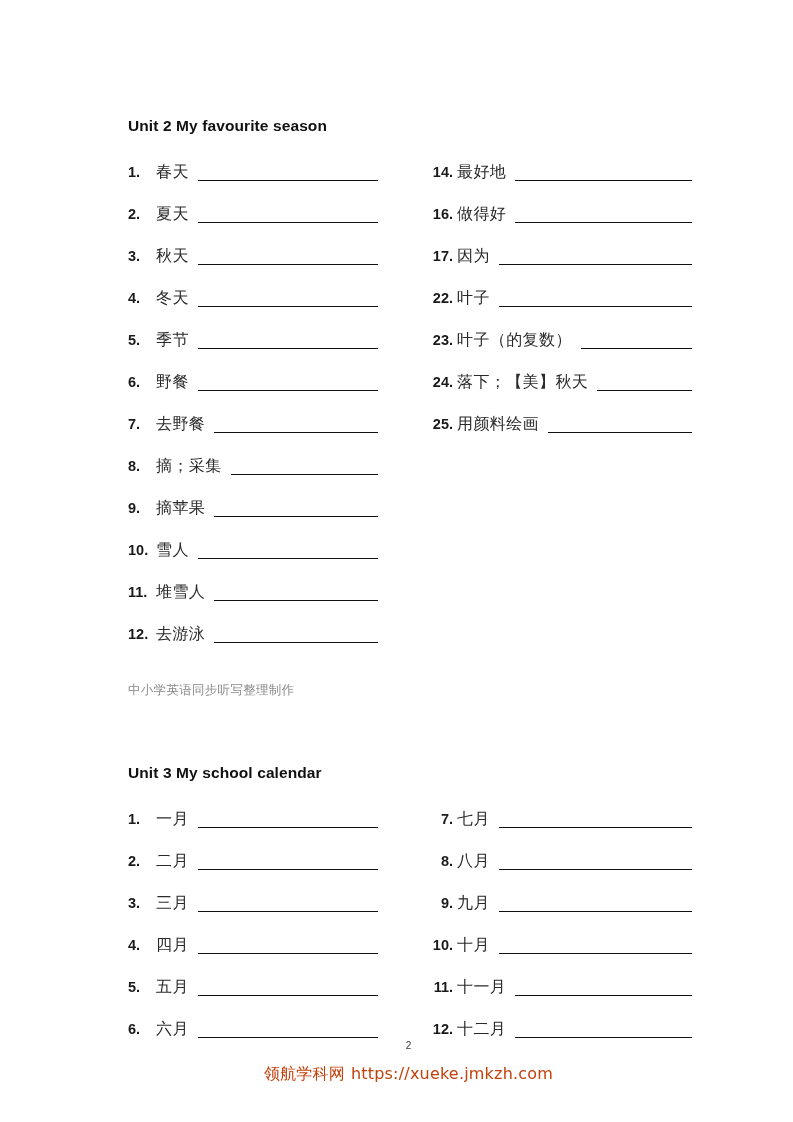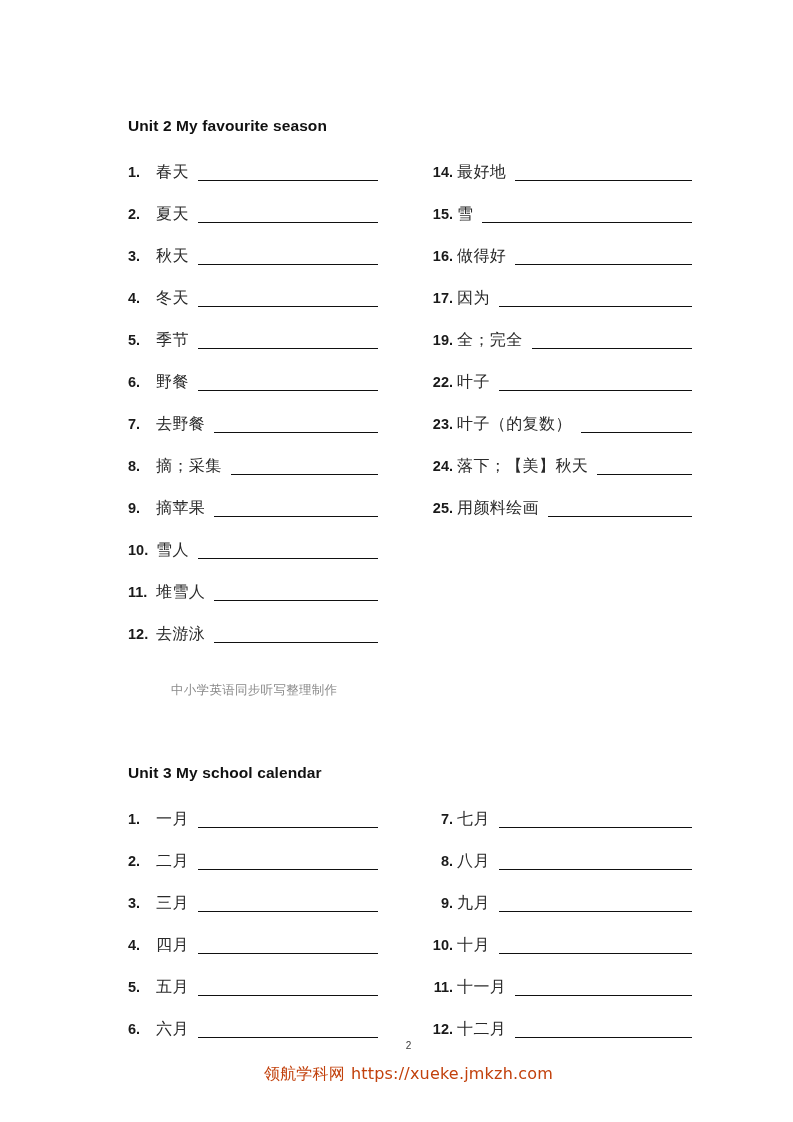--- a/index.html
+++ b/index.html
@@ -96,21 +96,20 @@
   
   .inline-watermark {
     position: absolute;
     left: 116px;
     top: 578px;
     font-family: "DejaVu Sans", sans-serif;
     font-size: 12.5px;
     color: #8a8a8a;
     letter-spacing: 0.3px;
     white-space: nowrap;
-    margin-left: 43px;
   }
 
   
   .page-number {
     position: absolute;
     top: 1040px;
     left: 0;
     width: 793px;
     text-align: center;
     font-family: "Liberation Sans", sans-serif;
@@ -201,37 +200,27 @@
       </div>
     </div>
 
     <div class="col col-right">
       <div class="row">
         <span class="num">14.</span>
         <span class="term">最好地</span>
         <span class="blank"></span>
       </div>
       <div class="row">
-        <span class="num">15.</span>
-        <span class="term">雪</span>
-        <span class="blank"></span>
-      </div>
-      <div class="row">
         <span class="num">16.</span>
         <span class="term">做得好</span>
         <span class="blank"></span>
       </div>
       <div class="row">
         <span class="num">17.</span>
         <span class="term">因为</span>
-        <span class="blank"></span>
-      </div>
-      <div class="row">
-        <span class="num">19.</span>
-        <span class="term">全；完全</span>
         <span class="blank"></span>
       </div>
       <div class="row">
         <span class="num">22.</span>
         <span class="term">叶子</span>
         <span class="blank"></span>
       </div>
       <div class="row">
         <span class="num">23.</span>
         <span class="term">叶子（的复数）</span>

